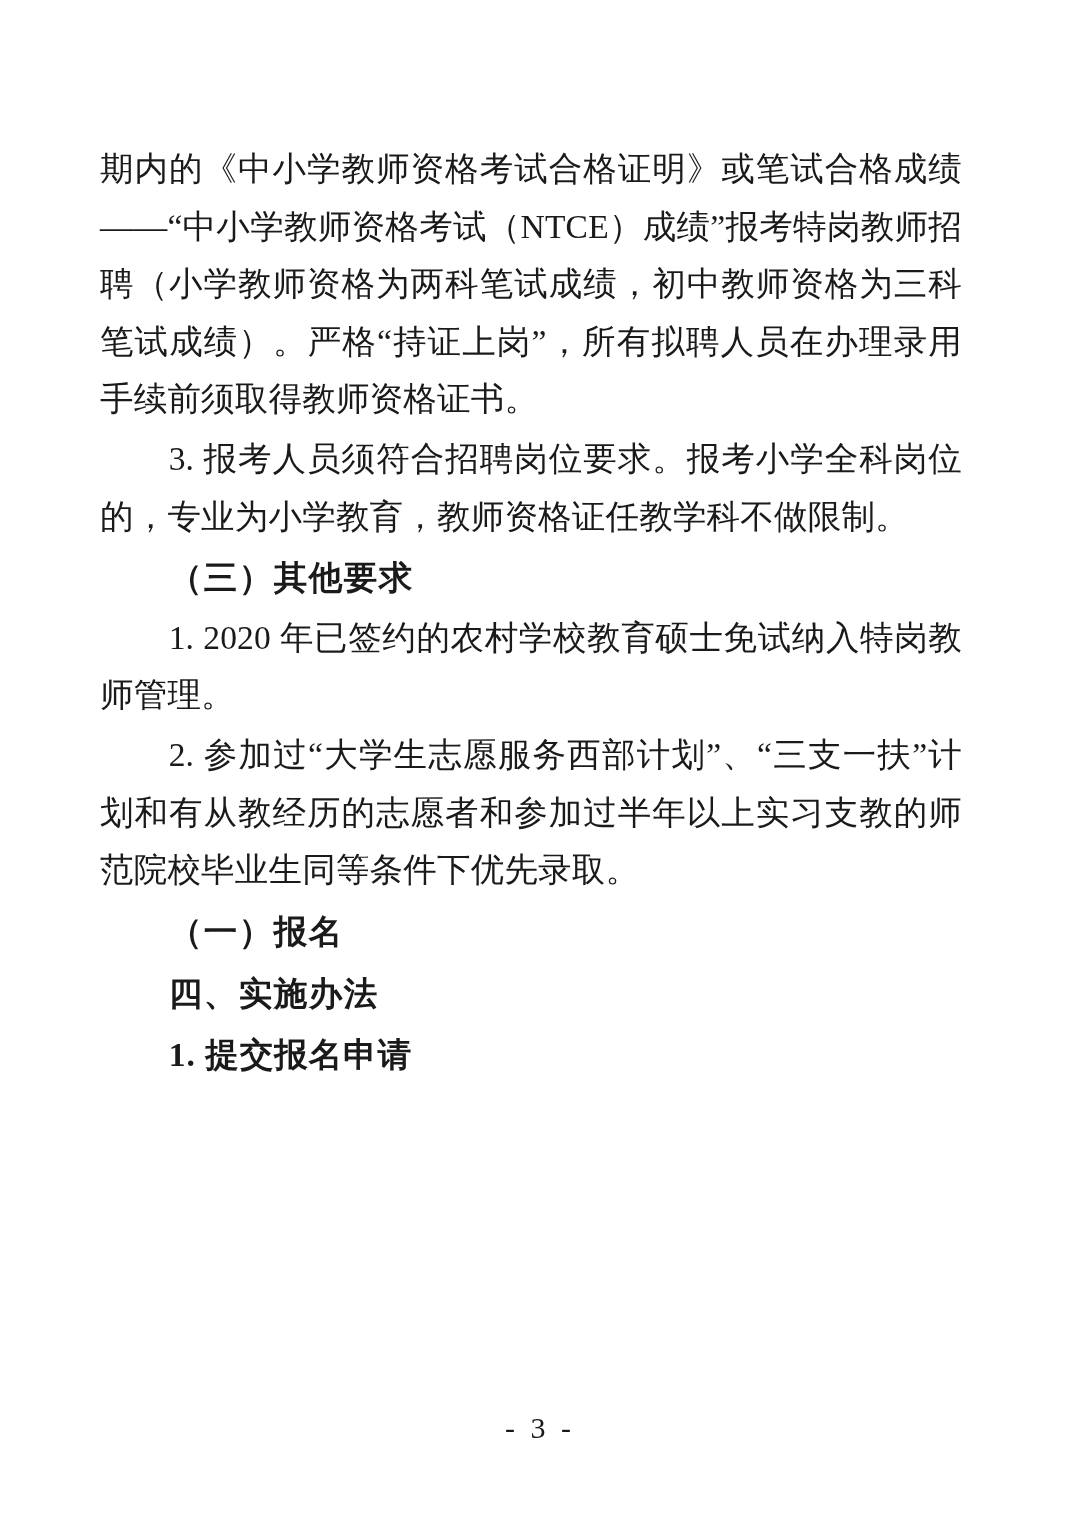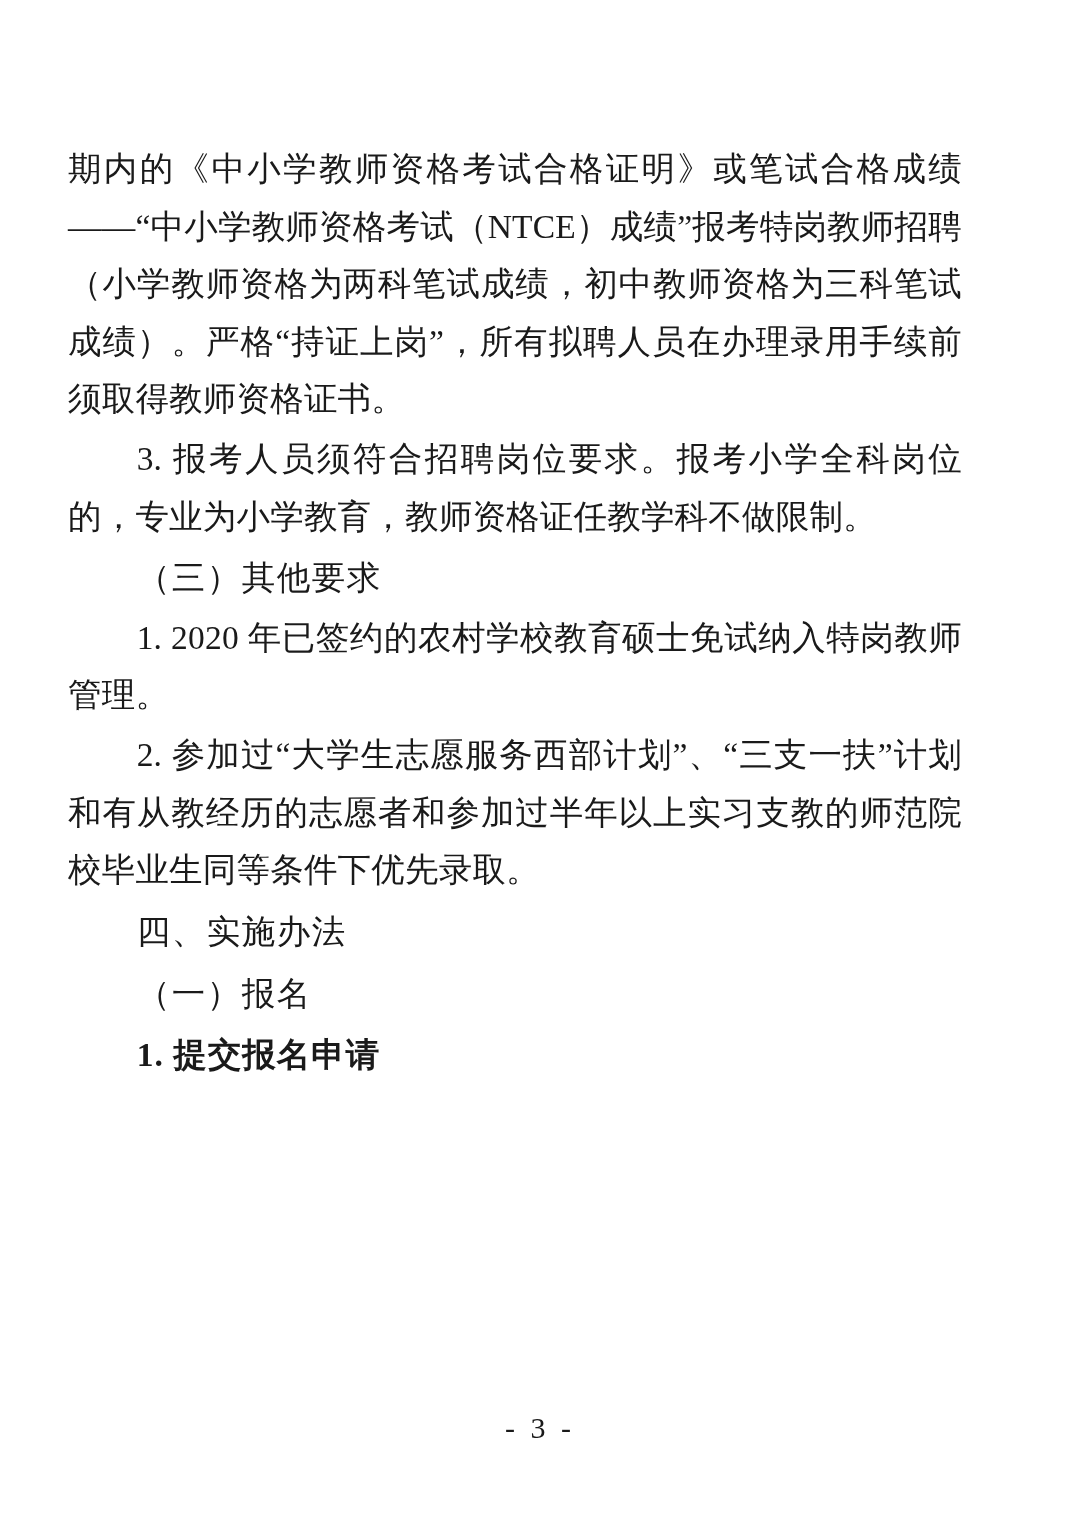--- a/index.html
+++ b/index.html
@@ -15,40 +15,40 @@
     color: #1a1a1a;
     overflow: hidden;
   }
   .page {
     position: absolute;
     left: 0;
     top: 0;
     width: 1080px;
     height: 1474px;
     box-sizing: border-box;
-    padding: 140px 118px 40px 68px;
+    padding: 140px 118px 40px 100px;
   }
   .doc-body {
     font-size: 33.5px;
     line-height: 1.72;
     text-align: justify;
     text-justify: inter-ideograph;
     letter-spacing: 0.2px;
   }
   p {
     margin: 0 0 2px 0;
   }
   .indent {
     text-indent: 2.05em;
   }
   .noindent {
     text-indent: 0;
   }
   .heading {
-    font-weight: 400;
+    font-weight: 700;
     font-family: "Liberation Serif", "DejaVu Serif", serif;
     text-indent: 2.05em;
     letter-spacing: 1.5px;
     margin: 4px 0 2px 0;
   }
   .heading-sub {
     font-weight: 700;
     text-indent: 2.05em;
     letter-spacing: 1px;
     margin: 4px 0 2px 0;
@@ -74,23 +74,23 @@
 
     <p class="indent">3. 报考人员须符合招聘岗位要求。报考小学全科岗位的，专业为小学教育，教师资格证任教学科不做限制。</p>
 
     <p class="heading">（三）其他要求</p>
 
     <p class="indent">1. 2020 年已签约的农村学校教育硕士免试纳入特岗教师管理。</p>
 
     <p class="indent">2. 参加过“大学生志愿服务西部计划”、“三支一扶”计划和有从教经历的志愿者和参加过半年以上实习支教的师范院校毕业生同等条件下优先录取。</p>
 
 
+    <p class="heading">（一）报名</p>
+
     <p class="heading">四、实施办法</p>
-
-    <p class="heading">（一）报名</p>
 
 
     <p class="heading-sub">1. 提交报名申请</p>
 
   </div>
 </div>
 
 <div class="footer">- 3 -</div>
 
 </body></html>

